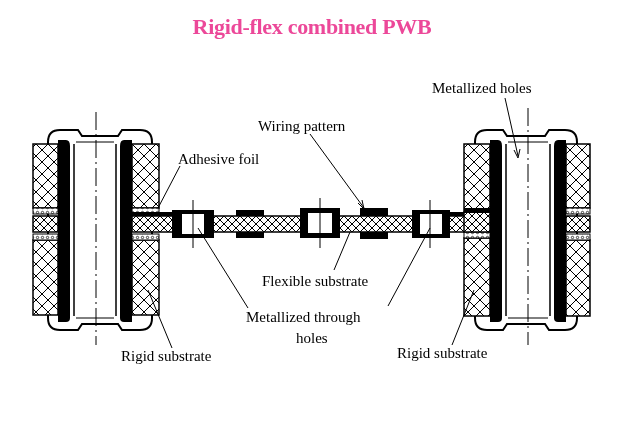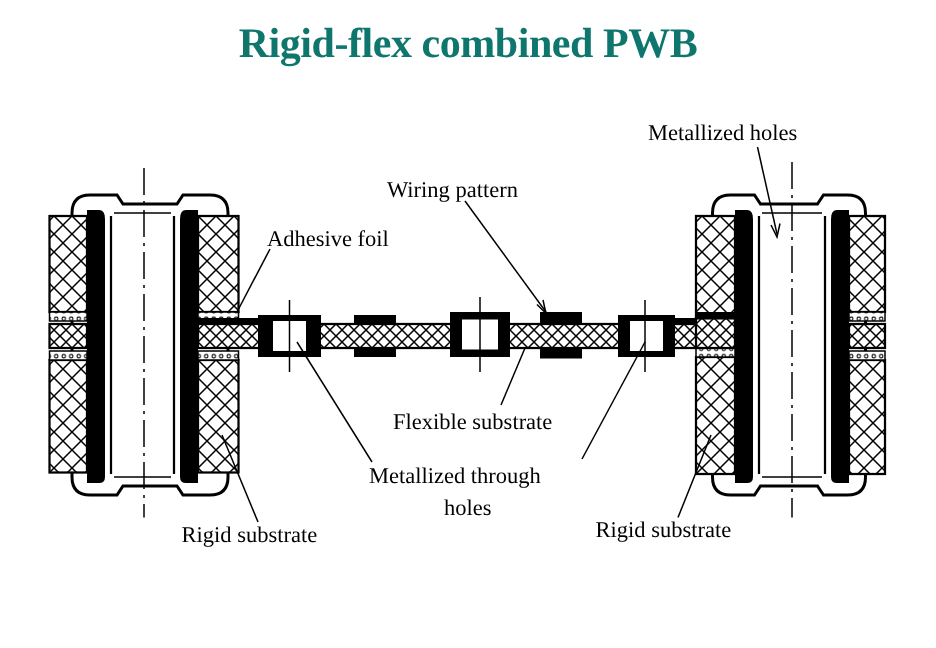--- a/index.html
+++ b/index.html
@@ -1,19 +1,19 @@
 <!DOCTYPE html>
 <html><head>
   <meta charset="utf-8">
   <style>
     html, body { margin: 0; padding: 0; background: #ffffff; }
     body { width: 624px; height: 432px; position: relative; overflow: hidden; font-family: "Liberation Serif", serif; }
     #title {
       position: absolute; left: 0; top: 14px; width: 624px; text-align: center;
-      font-family: "Liberation Serif", serif; font-weight: bold; font-size: 28px; color: #0f766e;
+      font-family: "Liberation Serif", serif; font-weight: bold; font-size: 22px; color: #ec4899;
       letter-spacing: -0.3px;
     }
     svg#diagram { position: absolute; left: 0; top: 0; }
     .lbl { font-family: "Liberation Serif", serif; font-size: 15px; fill: #000; }
   </style>
 </head>
 <body>
 
 <div id="title">Rigid-flex combined PWB</div>
 

